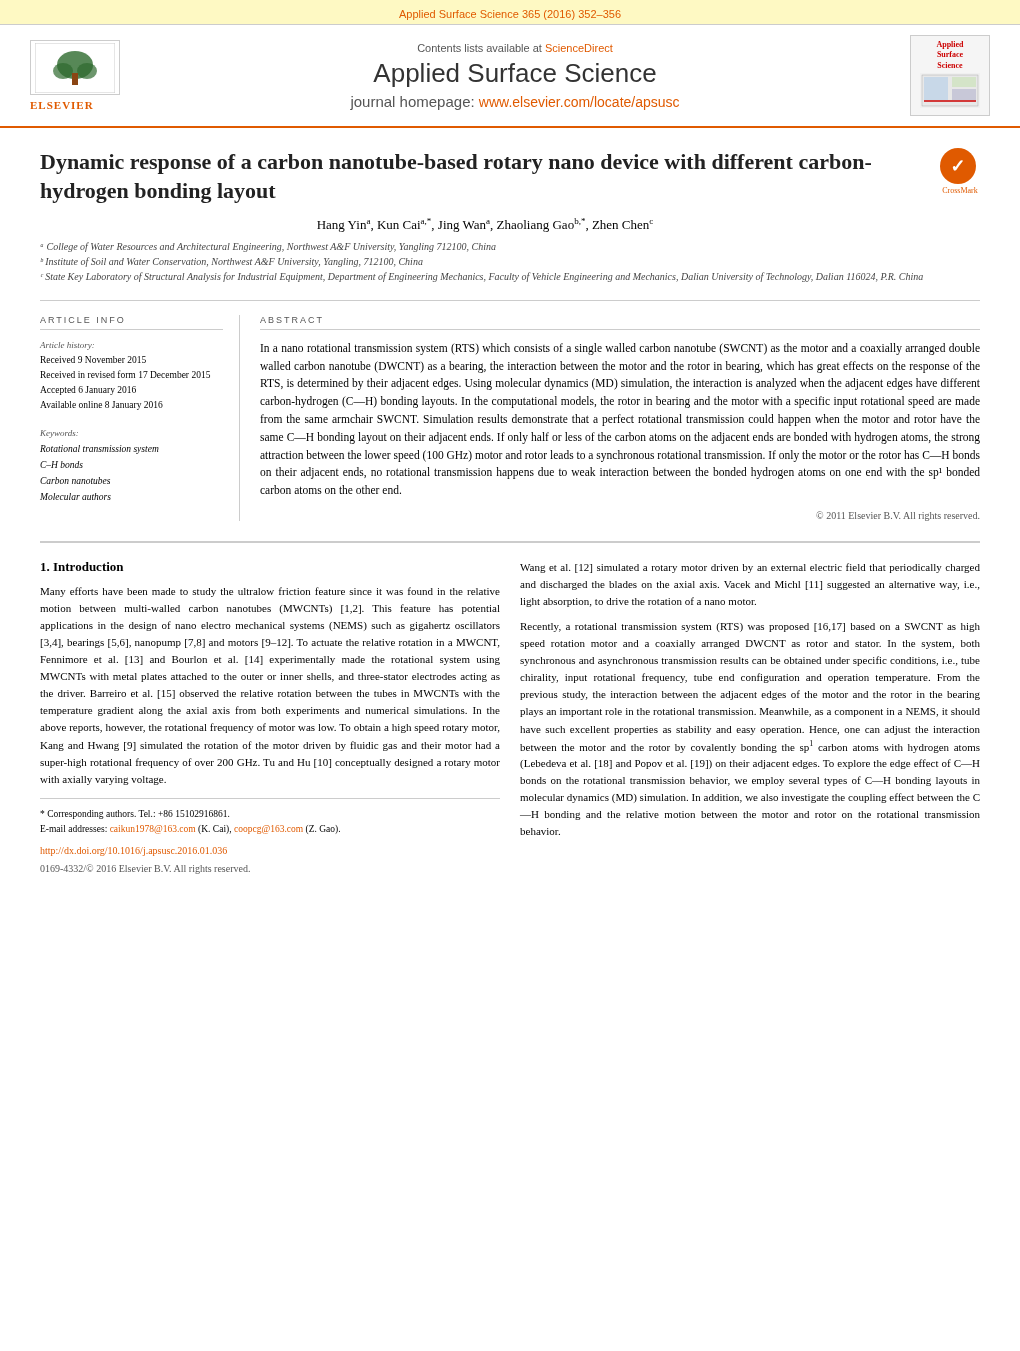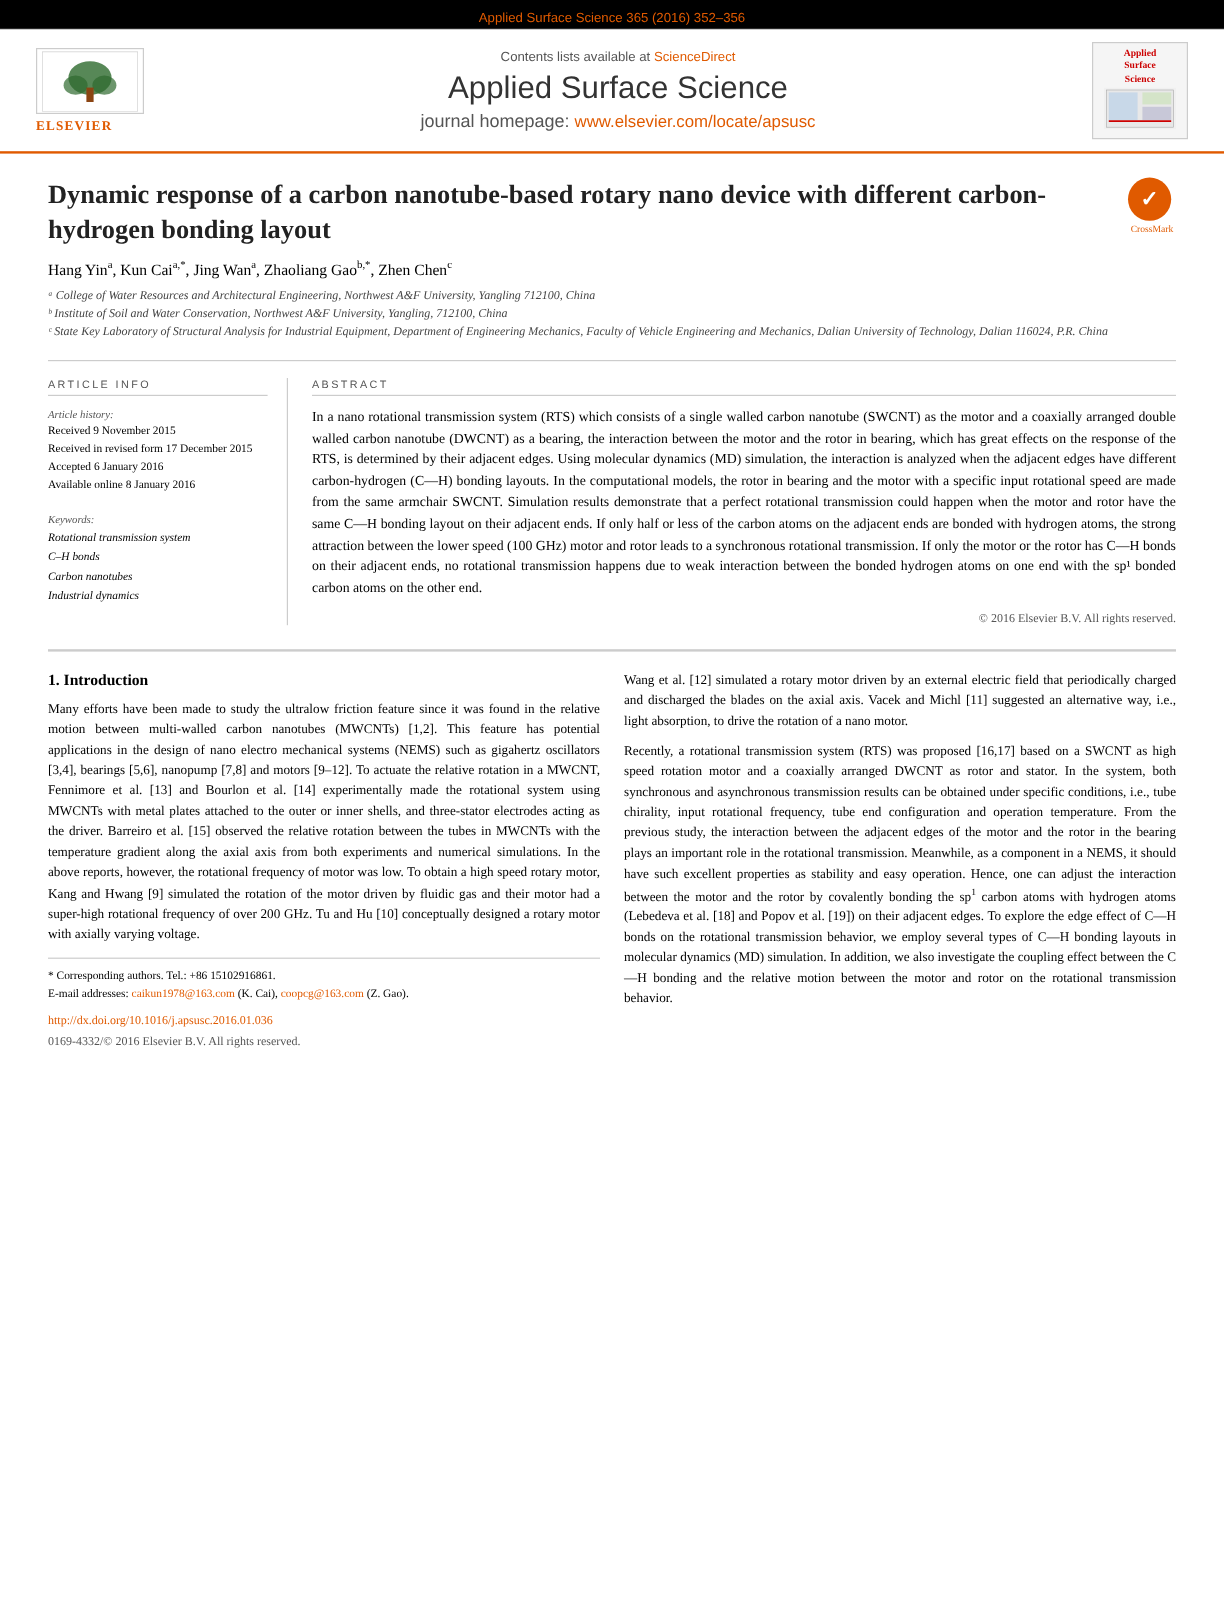--- a/index.html
+++ b/index.html
@@ -7,21 +7,21 @@
       width: 1020px;
       min-height: 1351px;
       background: #fff;
       font-family: "Times New Roman", Times, serif;
       font-size: 13px;
       color: #000;
     }
 
     
     .top-bar {
-      background: #000000;
+      background: #fef9c3;
       text-align: center;
       padding: 6px 0 2px;
       border-bottom: 1px solid #ccc;
     }
 
     
     .journal-header {
       display: flex;
       align-items: center;
       padding: 10px 30px;
@@ -115,20 +115,21 @@
       font-size: 22px;
       font-weight: bold;
       color: #222;
       line-height: 1.3;
       margin-bottom: 10px;
     }
     .authors {
       font-size: 13px;
       color: #000;
       margin-bottom: 6px;
+      text-align: center;
     }
     .authors sup {
       font-size: 9px;
       color: #000;
     }
     .affiliations {
       font-size: 10px;
       color: #444;
       line-height: 1.5;
       font-style: italic;
@@ -360,29 +361,29 @@
           <div>Available online 8 January 2016</div>
         </div>
       </div>
 
       <div class="info-subsection">
         <div class="info-label">Keywords:</div>
         <div class="keywords-list">
           <div>Rotational transmission system</div>
           <div>C–H bonds</div>
           <div>Carbon nanotubes</div>
-          <div>Industrial dynamics</div>
+          <div>Molecular authors</div>
         </div>
       </div>
     </div>
 
     <div class="abstract-col">
       <div class="section-heading">ABSTRACT</div>
       <div class="abstract-text">In a nano rotational transmission system (RTS) which consists of a single walled carbon nanotube (SWCNT) as the motor and a coaxially arranged double walled carbon nanotube (DWCNT) as a bearing, the interaction between the motor and the rotor in bearing, which has great effects on the response of the RTS, is determined by their adjacent edges. Using molecular dynamics (MD) simulation, the interaction is analyzed when the adjacent edges have different carbon-hydrogen (C—H) bonding layouts. In the computational models, the rotor in bearing and the motor with a specific input rotational speed are made from the same armchair SWCNT. Simulation results demonstrate that a perfect rotational transmission could happen when the motor and rotor have the same C—H bonding layout on their adjacent ends. If only half or less of the carbon atoms on the adjacent ends are bonded with hydrogen atoms, the strong attraction between the lower speed (100 GHz) motor and rotor leads to a synchronous rotational transmission. If only the motor or the rotor has C—H bonds on their adjacent ends, no rotational transmission happens due to weak interaction between the bonded hydrogen atoms on one end with the sp¹ bonded carbon atoms on the other end.</div>
-      <div class="copyright-line">© 2016 Elsevier B.V. All rights reserved.</div>
+      <div class="copyright-line">© 2011 Elsevier B.V. All rights reserved.</div>
     </div>
 
   </div>
 
   <div class="body-two-col">
 
     <div class="body-left">
       <div class="section-title"><span style="font-size:13px;font-weight:bold;">1. Introduction</span></div>
 
       <div class="body-text">

